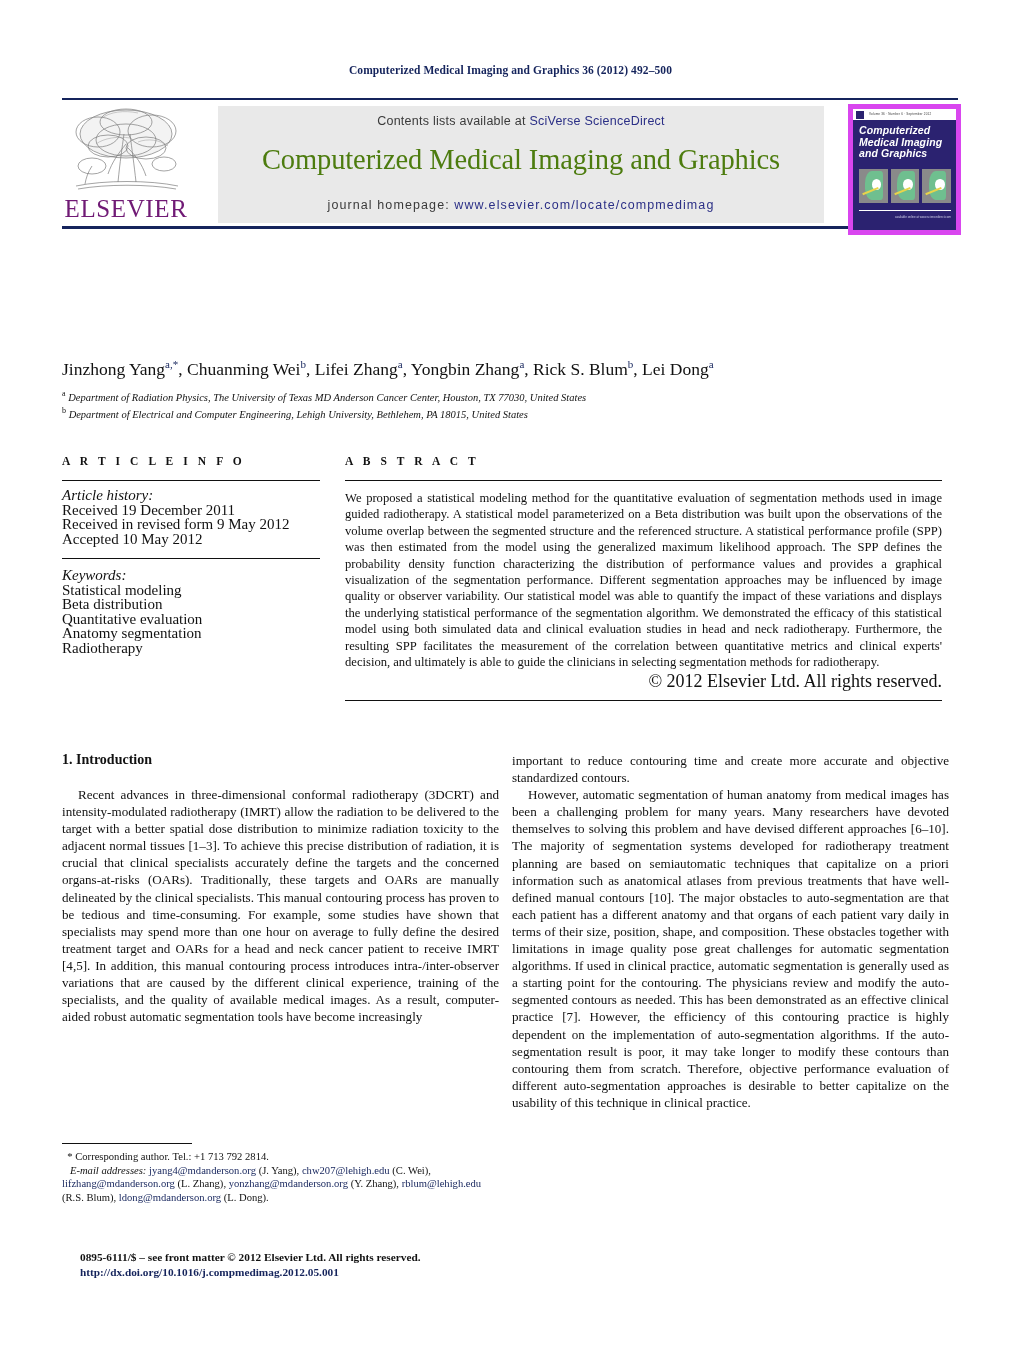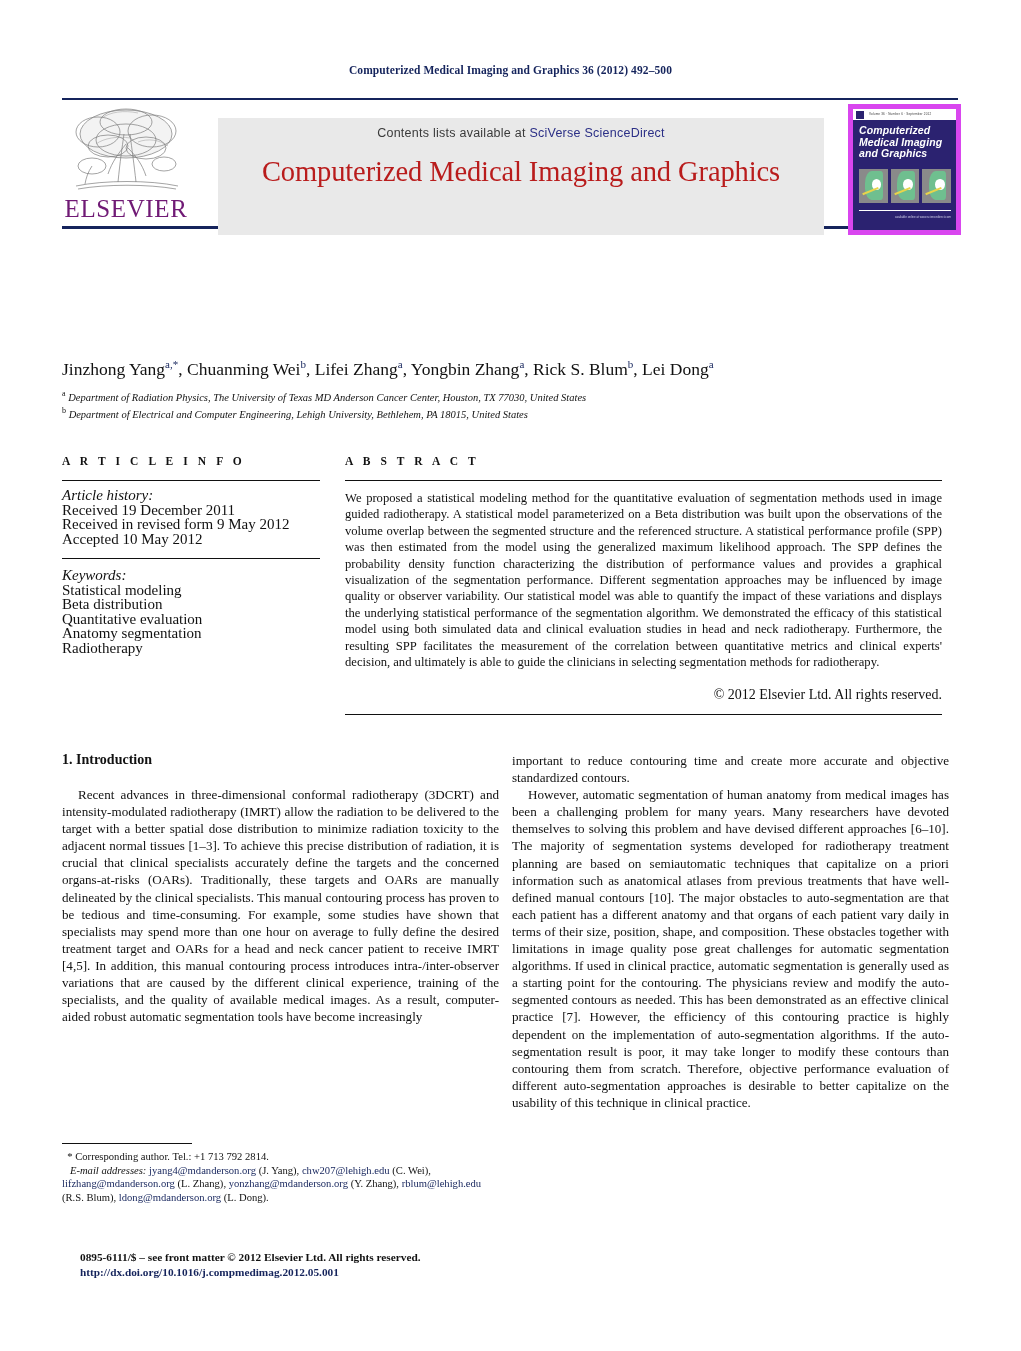--- a/index.html
+++ b/index.html
@@ -77,21 +77,20 @@
     color: #701a75;
     line-height: 26px;
   }
 
   
   .band {
     position: absolute;
     left: 156px; top: 8px;
     width: 606px; height: 117px;
     background: #e9e9e9;
-    margin-top: 12px;
   }
   .band .contents {
     position: absolute;
     left: 0; top: 8px;
     width: 606px;
     text-align: center;
     font-family: "Liberation Sans", sans-serif;
     font-size: 12.5px;
     color: #3a3a3a;
     letter-spacing: .25px;
@@ -99,21 +98,21 @@
   .band .contents .sd {
     color: #2b2f86;
   }
   .band .jtitle {
     position: absolute;
     left: 0; top: 38px;
     width: 606px;
     text-align: center;
     font-family: "Liberation Serif", serif;
     font-size: 28.5px;
-    color: #b91c1c;
+    color: #4d7c0f;
     letter-spacing: -0.1px;
   }
   .band .homepage {
     position: absolute;
     left: 0; top: 92px;
     width: 606px;
     text-align: center;
     font-family: "Liberation Sans", sans-serif;
     font-size: 12.5px;
     color: #3a3a3a;
@@ -294,25 +293,25 @@
   .abstract {
     font-family: "Liberation Serif", serif;
     font-size: 12.6px;
     line-height: 16.4px;
     text-align: justify;
     color: #111111;
     margin-top: 9px;
   }
   .copyright {
     font-family: "Liberation Serif", serif;
-    font-size: 14px;
+    font-size: 18px;
     line-height: 16.4px;
     text-align: right;
     color: #111111;
-    margin-top: 17px;
+    margin-top: 3px;
   }
   .hr-abs-bottom {
     height: 1px;
     background: #111111;
     margin-top: 10px;
   }
 
   
   .bodycol-left {
     position: absolute;
@@ -409,20 +408,21 @@
           <path d="M28 40 C36 34 50 32 62 34"></path>
           <path d="M70 38 C80 34 92 36 100 42"></path>
         </g>
       </svg>
       <div class="wordmark">ELSEVIER</div>
     </div>
 
     <div class="band">
       <div class="contents"><span>Contents lists available at </span><span class="sd">SciVerse ScienceDirect</span></div>
       <div class="jtitle">Computerized Medical Imaging and Graphics</div>
+      <div class="homepage"><span>journal homepage: </span><span class="url">www.elsevier.com/locate/compmedimag</span></div>
     </div>
 
     <div class="cover">
       <div class="topbar"></div>
       <div class="topsq"></div>
       <div class="toptext">Volume 36 · Number 6 · September 2012</div>
       <div class="ctitle">
         <div>Computerized</div>
         <div>Medical Imaging</div>
         <div>and Graphics</div>

